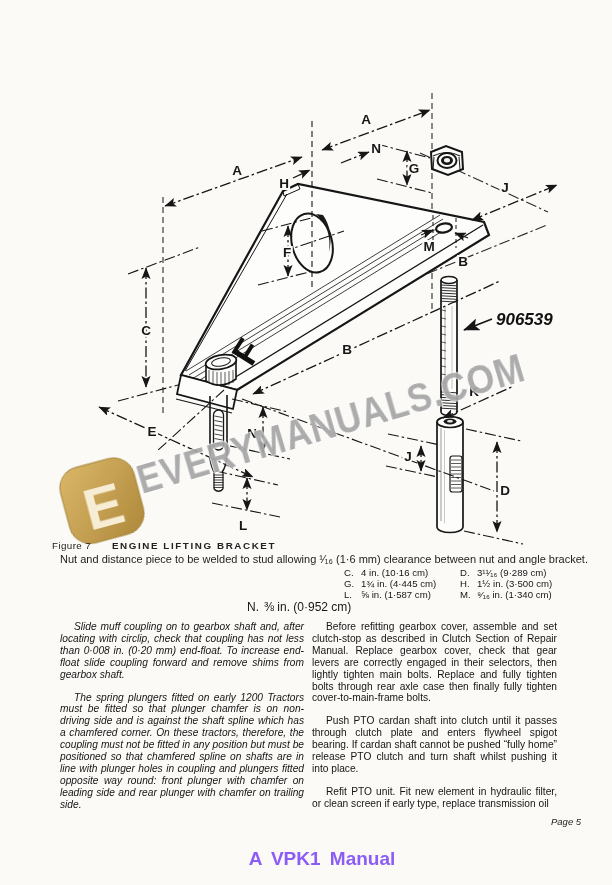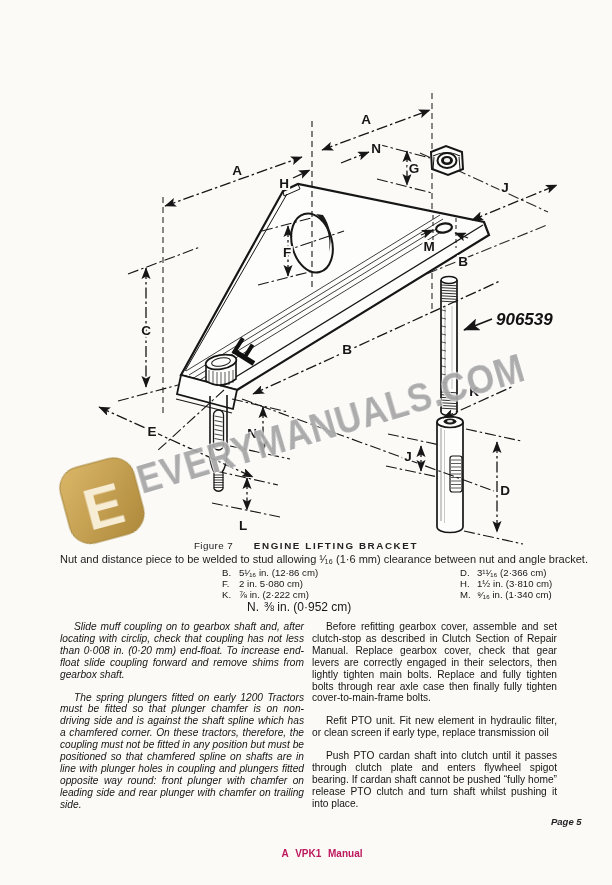--- a/index.html
+++ b/index.html
@@ -2,37 +2,37 @@
 <html><head>
 <meta charset="utf-8">
 <style>
   html,body{margin:0;padding:0;background:#e8e8e8;}
   .page{position:relative;width:612px;height:885px;background:#fbfaf7;overflow:hidden;
         font-family:"Liberation Sans",sans-serif;color:#1c1c1c;margin:0 auto;}
   svg text{font-family:"Liberation Sans",sans-serif;}
   .lbl{font-size:13.5px;font-weight:700;fill:#161616;paint-order:stroke;stroke:#fbfaf7;stroke-width:4px;}
   .pn{font-size:17px;font-weight:700;font-style:italic;fill:#111;paint-order:stroke;stroke:#fbfaf7;stroke-width:3px;}
   .facef{font-size:36px;font-weight:700;fill:#111;}
-  .caption{position:absolute;top:540px;left:0;width:560px;text-align:center;padding-left:52px;box-sizing:border-box;
+  .caption{position:absolute;top:540px;left:0;width:560px;padding-left:52px;box-sizing:border-box;
            font-size:9.8px;color:#222;}
   .caption .figno{font-weight:400;letter-spacing:.4px;margin-right:18px;}
   .caption .figtitle{font-weight:700;letter-spacing:1.6px;}
   .note{position:absolute;top:553px;left:0;width:612px;text-align:center;padding-left:36px;box-sizing:border-box;
         font-size:11px;color:#1d1d1d;}
   .dimcol{position:absolute;top:567px;font-size:9.6px;line-height:11.2px;color:#161616;white-space:nowrap;}
   .dimcol .k{display:inline-block;width:17px;font-weight:400;}
   #dimcol1{left:97px;} #dimcol2{left:222px;} #dimcol3{left:344px;} #dimcol4{left:460px;}
   .dimn{position:absolute;top:600px;left:247px;font-size:12px;color:#161616;white-space:nowrap;}
   .dimn .k{display:inline-block;width:17px;}
   .bodycol{position:absolute;top:621px;font-size:10.2px;line-height:11.9px;text-align:justify;color:#141414;}
   #colL{left:60px;width:244px;font-style:italic;} #colR{left:312px;width:245px;}
   .bodycol p{margin:0 0 11px 0;text-indent:14px;}
-  .pageno{position:absolute;top:816px;left:551px;font-size:9.5px;font-weight:700;font-style:italic;color:#222;}
+  .pageno{position:absolute;top:816px;left:551px;font-size:9.5px;font-weight:400;font-style:italic;color:#222;}
   .manual{position:absolute;top:848px;left:0;width:612px;text-align:center;padding-left:32px;box-sizing:border-box;
-          font-size:10px;font-weight:700;color:#be185d;word-spacing:4px;}
+          font-size:19px;font-weight:700;color:#8b5cf6;word-spacing:4px;}
 </style>
 </head>
 <body>
 
 <div class="page">
 
   <svg width="612" height="560" viewBox="0 0 612 560" style="position:absolute;top:0;left:0;">
     <defs>
       <marker id="ah" viewBox="0 0 9 7" refX="8.5" refY="3.5" markerWidth="9" markerHeight="7" orient="auto-start-reverse">
         <path d="M0,0 L9,3.5 L0,7 L2,3.5 Z" fill="#161616"></path>
@@ -251,40 +251,40 @@
       <text transform="rotate(-16.5 142 494)" x="142" y="494" font-size="40" font-weight="700" fill="#a6a6a6" stroke="#ffffff" stroke-width="1.6" style="paint-order:stroke" letter-spacing="1" textLength="402" lengthAdjust="spacingAndGlyphs">EVERYMANUALS.COM</text>
     </g>
   </svg>
 
   <div class="caption">
     <span class="figno">Figure 7</span>
     <span class="figtitle">ENGINE LIFTING BRACKET</span>
   </div>
   <div class="note">Nut and distance piece to be welded to stud allowing ¹⁄₁₆ (1·6 mm) clearance between nut and angle bracket.</div>
 
-  <div class="dimcol" id="dimcol2">
-    <div><span class="k">B.</span><span>5¹⁄₁₆ in. (12·86 cm)</span></div>
-    <div><span class="k">F.</span><span>2 in. 5·080 cm)</span></div>
-    <div><span class="k">K.</span><span>⅞ in. (2·222 cm)</span></div>
+  <div class="dimcol" id="dimcol3">
+    <div><span class="k">C.</span><span>4 in. (10·16 cm)</span></div>
+    <div><span class="k">G.</span><span>1¾ in. (4·445 cm)</span></div>
+    <div><span class="k">L.</span><span>⅝ in. (1·587 cm)</span></div>
   </div>
   <div class="dimcol" id="dimcol4">
-    <div><span class="k">D.</span><span>3¹¹⁄₁₆ (2·366 cm)</span></div>
-    <div><span class="k">H.</span><span>1½ in. (3·810 cm)</span></div>
+    <div><span class="k">D.</span><span>3¹¹⁄₁₆ (9·289 cm)</span></div>
+    <div><span class="k">H.</span><span>1½ in. (3·500 cm)</span></div>
     <div><span class="k">M.</span><span>⁹⁄₁₆ in. (1·340 cm)</span></div>
   </div>
   <div class="dimn">
     <span class="k">N.</span><span>⅜ in. (0·952 cm)</span>
   </div>
 
   <div class="bodycol" id="colL">
     <p>Slide muff coupling on to gearbox shaft and, after locating with circlip, check that coupling has not less than 0·008 in. (0·20 mm) end-float. To increase end-float slide coupling forward and remove shims from gearbox shaft.</p>
     <p>The spring plungers fitted on early 1200 Tractors must be fitted so that plunger chamfer is on non-driving side and is against the shaft spline which has a chamfered corner. On these tractors, therefore, the coupling must not be fitted in any position but must be positioned so that chamfered spline on shafts are in line with plunger holes in coupling and plungers fitted opposite way round: front plunger with chamfer on leading side and rear plunger with chamfer on trailing side.</p>
   </div>
   <div class="bodycol" id="colR">
     <p>Before refitting gearbox cover, assemble and set clutch-stop as described in Clutch Section of Repair Manual. Replace gearbox cover, check that gear levers are correctly engaged in their selectors, then lightly tighten main bolts. Replace and fully tighten bolts through rear axle case then finally fully tighten cover-to-main-frame bolts.</p>
+    <p>Push PTO cardan shaft into clutch until it passes through clutch plate and enters flywheel spigot bearing. If cardan shaft cannot be pushed “fully home” release PTO clutch and turn shaft whilst pushing it into place.</p>
     <p>Refit PTO unit. Fit new element in hydraulic filter, or clean screen if early type, replace transmission oil</p>
-    <p>Push PTO cardan shaft into clutch until it passes through clutch plate and enters flywheel spigot bearing. If cardan shaft cannot be pushed “fully home” release PTO clutch and turn shaft whilst pushing it into place.</p>
   </div>
 
   <div class="pageno">Page 5</div>
   <div class="manual">A VPK1 Manual</div>
 
 </div>
 
 </body></html>

